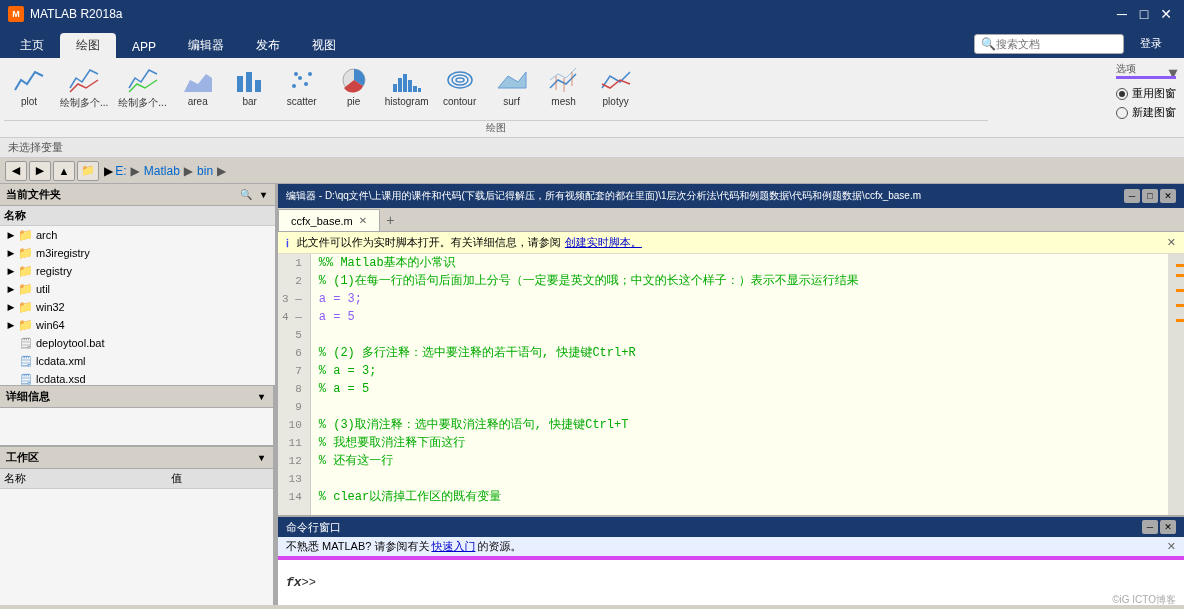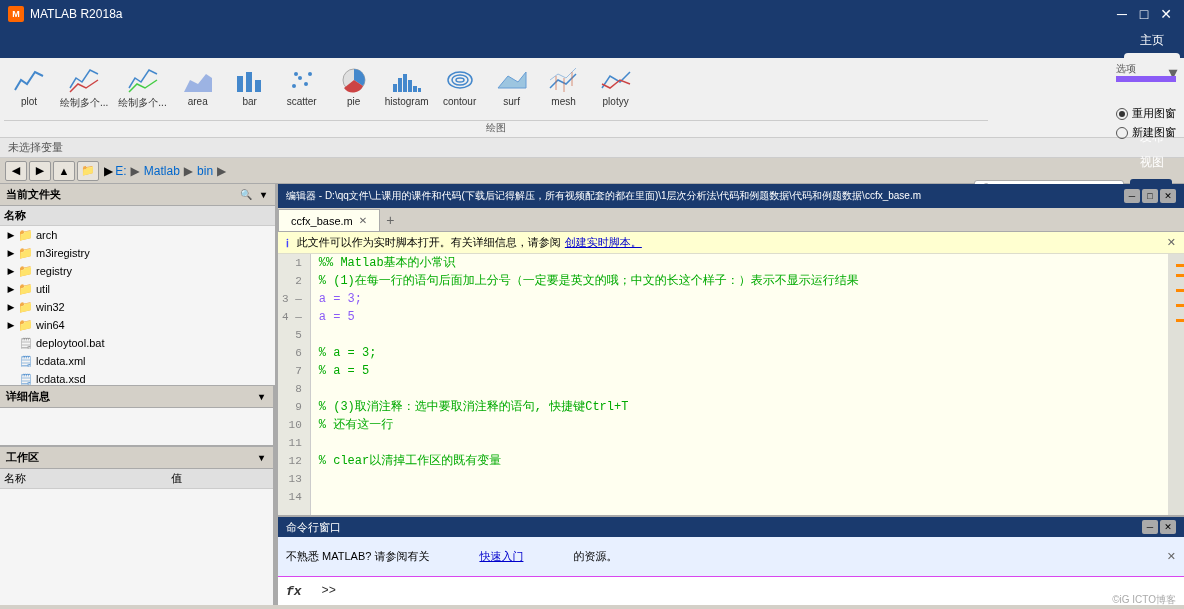--- a/index.html
+++ b/index.html
@@ -20,21 +20,20 @@
     .title-bar-buttons { display: flex; gap: 2px; }
     .title-btn { width: 20px; height: 20px; background: transparent; border: none; color: white; cursor: pointer; font-size: 14px; display: flex; align-items: center; justify-content: center; }
 
     
     .ribbon-tabs {
       background: #1a3a6e;
       display: flex;
       align-items: flex-end;
       height: 30px;
       padding: 0 4px;
-      flex-direction: column;
     }
     .ribbon-tab {
       padding: 4px 16px;
       color: white;
       cursor: pointer;
       font-size: 12px;
       border-radius: 4px 4px 0 0;
       background: transparent;
     }
     .ribbon-tab.active {
@@ -357,35 +356,34 @@
       color: white;
       padding: 2px 8px;
       font-size: 11px;
       display: flex;
       align-items: center;
       justify-content: space-between;
       height: 20px;
     }
     .cmd-info-bar {
       background: #e8f0ff;
-      border-bottom: 1px solid #d946ef;
-      padding: 12px 8px;
-      font-size: 11px;
-      display: flex;
-      align-items: center;
-      gap: 48px;
+      border-bottom: 4px solid #d946ef;
+      padding: 2px 8px;
+      font-size: 11px;
+      display: flex;
+      align-items: center;
     }
     .cmd-content {
       flex: 1;
       padding: 2px 8px;
       font-family: 'Courier New', monospace;
       font-size: 12px;
       display: flex;
       align-items: center;
-      gap: 20px;
+      gap: 0;
       color: #333;
     }
 
     
     .watermark {
       position: fixed;
       bottom: 2px;
       right: 8px;
       font-size: 10px;
       color: #aaa;
@@ -567,21 +565,21 @@
         <span>plotyy</span>
       </div>
     </div>
 
     <div style="width:14px; display:flex; align-items:center; justify-content:center; cursor:pointer; font-size:18px; color:#666;">▾</div>
   </div>
 
   <div style="position:absolute; bottom:2px; left:4px; font-size:10px; color:#555; border-top:1px solid #ccc; width:calc(100% - 200px); text-align:center;">绘图</div>
 
   <div class="options-panel">
-    <div style="font-size:10px; color:#555; border-bottom:6px solid #8b5cf6; margin-bottom:20px;">选项</div>
+    <div style="font-size:10px; color:#555; border-bottom:3px solid #8b5cf6; margin-bottom:3px;">选项</div>
     <div class="option-item">
       <div class="radio-circle checked"></div>
       <span>重用图窗</span>
     </div>
     <div class="option-item">
       <div class="radio-circle"></div>
       <span>新建图窗</span>
     </div>
   </div>
 </div>
@@ -744,24 +742,26 @@
         <div class="line-num">12</div>
         <div class="line-num">13</div>
         <div class="line-num">14</div>
       </div>
       <div class="code-lines">
         <div class="code-line c-comment">%% Matlab基本的小常识</div>
         <div class="code-line c-comment">% (1)在每一行的语句后面加上分号（一定要是英文的哦；中文的长这个样子：）表示不显示运行结果</div>
         <div class="code-line c-normal">a = 3;</div>
         <div class="code-line c-normal">a = 5</div>
         <div class="code-line">&nbsp;</div>
+        <div class="code-line c-comment">% (2) 多行注释：选中要注释的若干语句, 快捷键Ctrl+R</div>
         <div class="code-line c-comment">% a = 3;</div>
         <div class="code-line c-comment">% a = 5</div>
         <div class="code-line">&nbsp;</div>
         <div class="code-line c-comment">% (3)取消注释：选中要取消注释的语句, 快捷键Ctrl+T</div>
+        <div class="code-line c-comment">% 我想要取消注释下面这行</div>
         <div class="code-line c-comment">% 还有这一行</div>
         <div class="code-line">&nbsp;</div>
         <div class="code-line c-comment">% clear以清掉工作区的既有变量</div>
       </div>
 
       <div class="minimap" style="background:#e0e0d8; width:16px; position:relative;">
         <div style="position:absolute; right:0; top:10px; width:8px; height:3px; background:#ff8800;"></div>
         <div style="position:absolute; right:0; top:20px; width:8px; height:3px; background:#ff8800;"></div>
         <div style="position:absolute; right:0; top:35px; width:8px; height:3px; background:#ff8800;"></div>
         <div style="position:absolute; right:0; top:50px; width:8px; height:3px; background:#ff8800;"></div>

